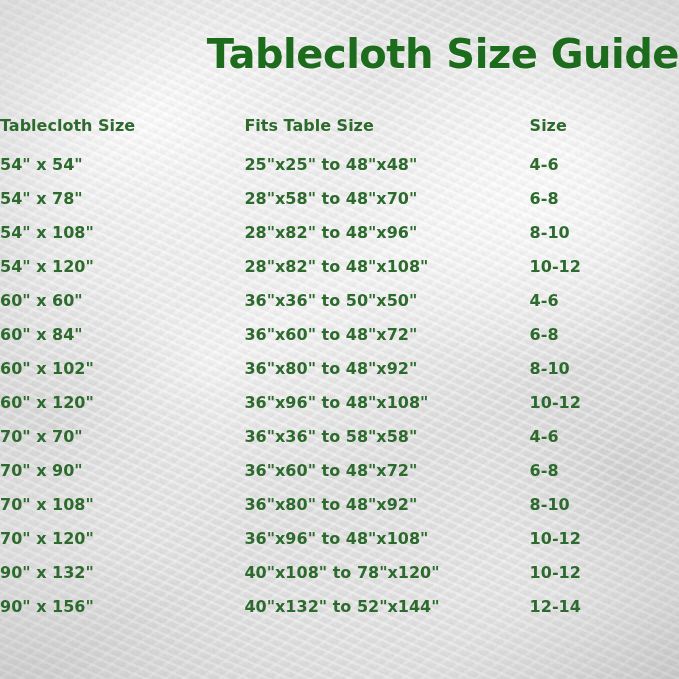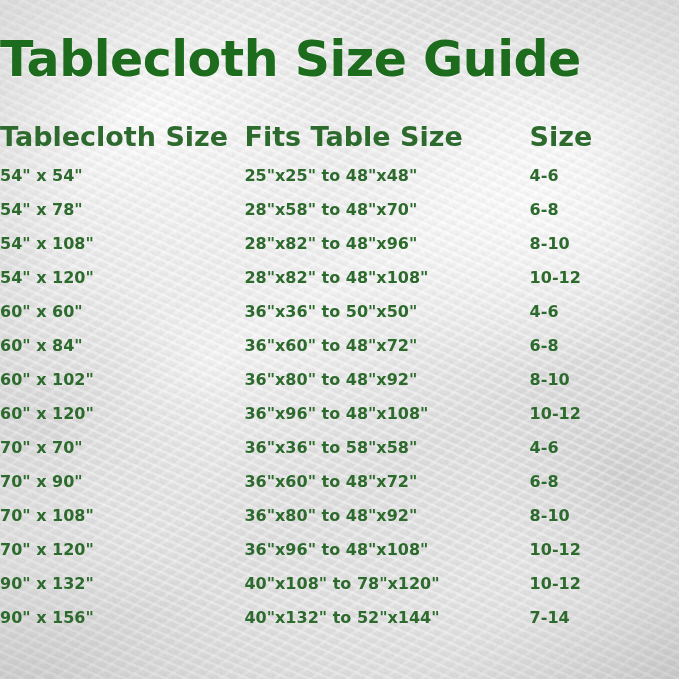--- a/index.html
+++ b/index.html
@@ -43,46 +43,46 @@
     background: radial-gradient(ellipse 78% 78% at 50% 48%, rgba(255,255,255,0.0) 55%, rgba(160,160,160,0.35) 100%);
   }
 
   .content {
     position: relative;
     z-index: 2;
     padding: 0;
   }
 
   .title {
-    text-align: left;
+    text-align: right;
     color: #1d6b1d;
     font-family: "DejaVu Sans", sans-serif;
     font-weight: bold;
-    font-size: 49px;
+    font-size: 40px;
     letter-spacing: -0.5px;
     margin: 0;
     padding-top: 31px;
     text-shadow: 0 1px 0 rgba(255,255,255,0.6);
   }
 
   table.size-table {
     width: 100%;
     border-collapse: collapse;
     margin-top: 26px;
     table-layout: fixed;
   }
   table.size-table th,
   table.size-table td {
     color: #2d6a2d;
     font-family: "DejaVu Sans", sans-serif;
     padding: 0;
     vertical-align: middle;
   }
   table.size-table th {
-    font-size: 27px;
+    font-size: 16px;
     font-weight: bold;
     height: 44px;
     text-align: left;
   }
   table.size-table td {
     font-size: 16px;
     font-weight: bold;
     height: 34px;
     text-align: left;
   }
@@ -183,18 +183,18 @@
           <td class="c-c">10-12</td>
         </tr>
         <tr>
           <td class="c-a">90" x 132"</td>
           <td class="c-b">40"x108" to 78"x120"</td>
           <td class="c-c">10-12</td>
         </tr>
         <tr>
           <td class="c-a">90" x 156"</td>
           <td class="c-b">40"x132" to 52"x144"</td>
-          <td class="c-c">7-14</td>
+          <td class="c-c">12-14</td>
         </tr>
       </tbody>
     </table>
   </div>
 </div>
 
 </body></html>

